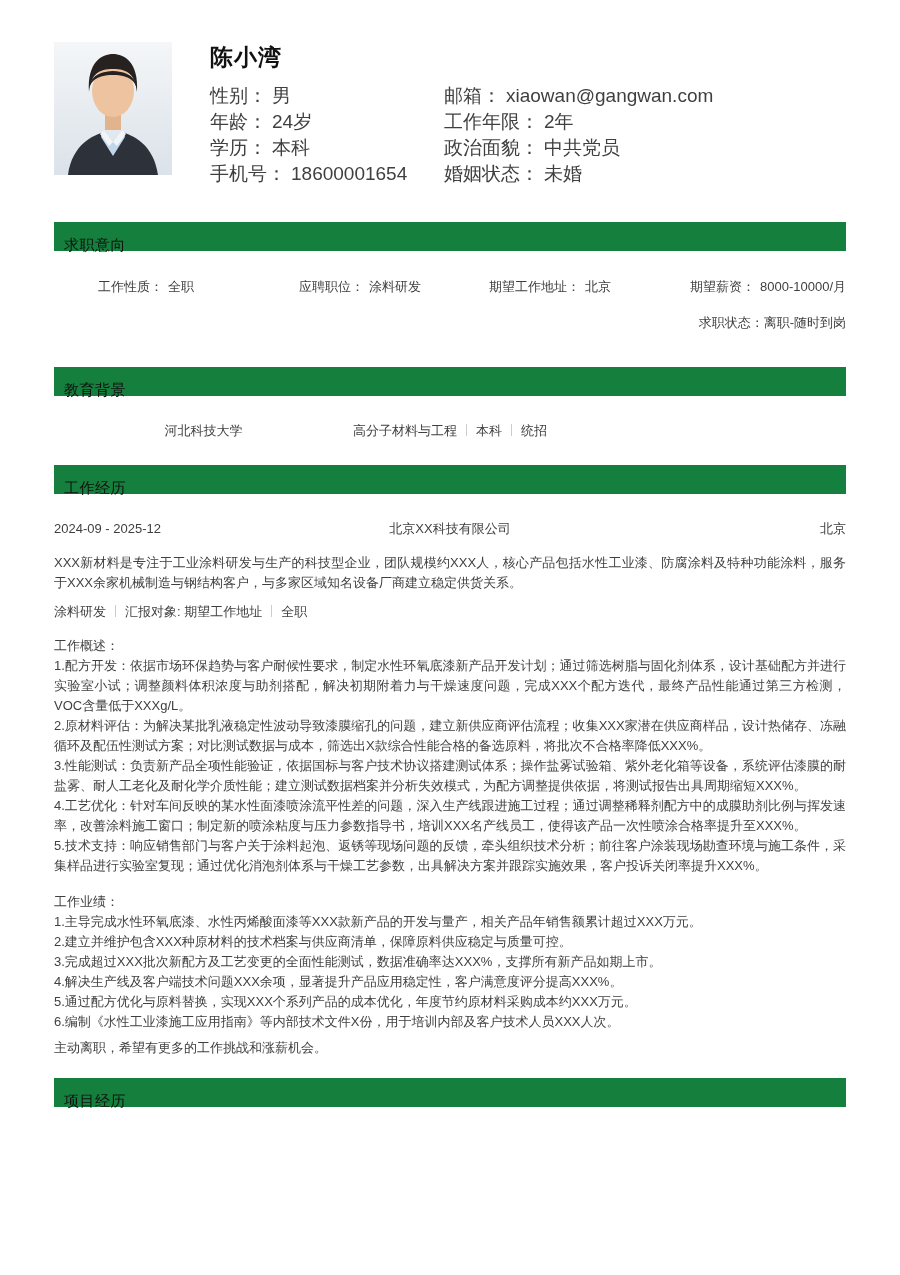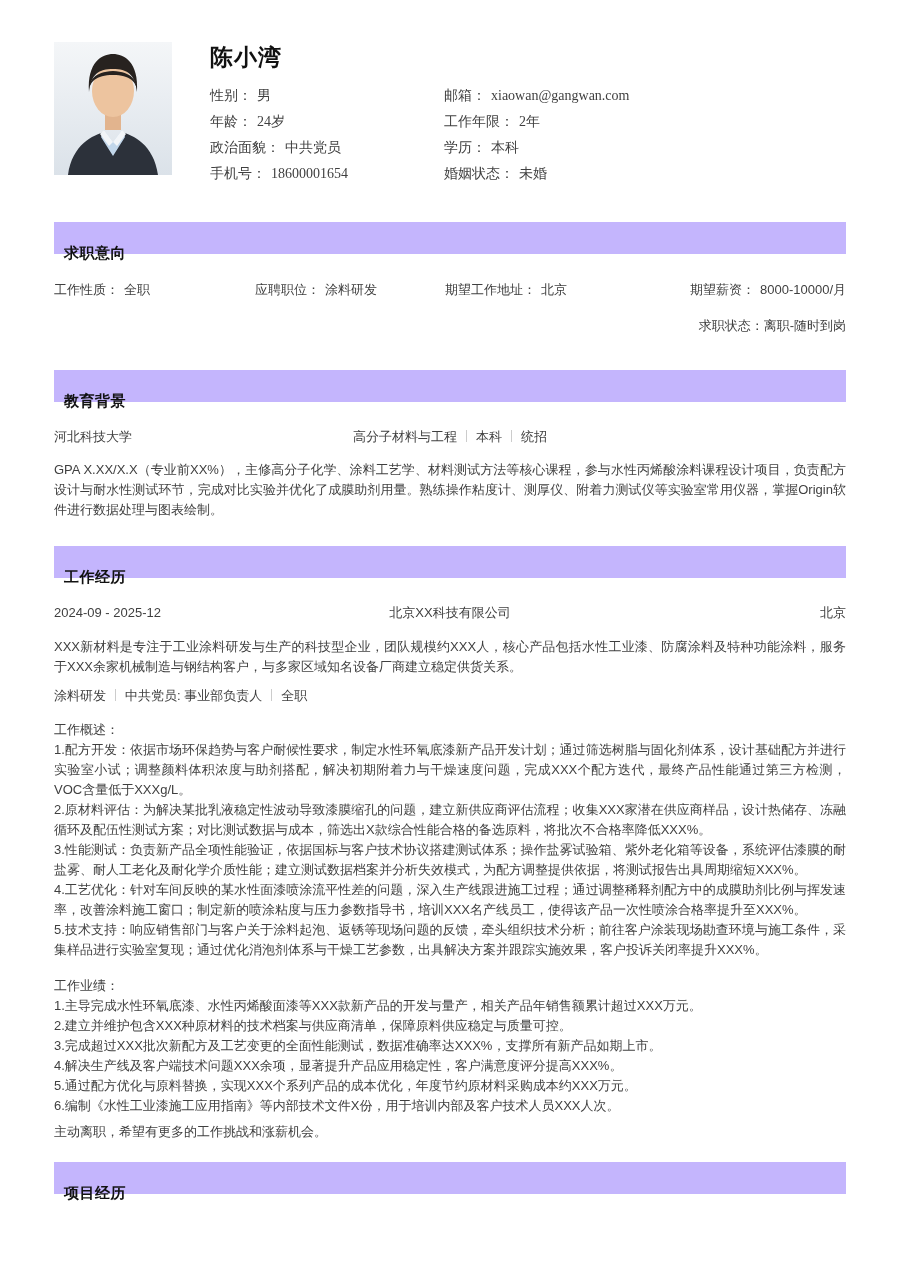--- a/index.html
+++ b/index.html
@@ -20,57 +20,57 @@
     margin-right: 38px; overflow: hidden; background: #e8edf2;
   }
   .photo svg { display: block; width: 118px; height: 133px; }
   .hright { flex: 1; min-width: 0; }
   .name {
     margin: 2px 0 13px 0;
     font-size: 23px; line-height: 26px; font-weight: bold;
     color: #111111; letter-spacing: 1px;
   }
   .info-grid { display: grid; grid-template-columns: 234px 1fr; }
-  .info-cell { height: 26px; line-height: 26px; font-size: 14px; white-space: nowrap; font-family: Liberation Serif, serif; }
+  .info-cell { height: 26px; line-height: 26px; font-size: 19px; white-space: nowrap; }
   .info-cell .lbl { color: #3f3f3f; margin-right: 5px; }
   .info-cell .val { color: #3f3f3f; }
 
   
   .sec-bar {
     height: 29px; line-height: 29px;
-    background: #c4b5fd; padding: 16px 10px;
-    font-size: 15px; font-weight: bold; color: #111111;
+    background: #15803d; padding: 8px 10px;
+    font-size: 15px; font-weight: normal; color: #111111;
     letter-spacing: 0.5px;
   }
   .sec-ji   { margin-top: 35px; }
   .sec-edu  { margin-top: 36px; }
   .sec-work { margin-top: 26px; }
   .sec-proj { margin-top: 20px; }
 
   
-  .t13 { font-size: 13px; line-height: 16px; }
+  .t13 { font-size: 13px; line-height: 16px; margin-left: 44px; }
   .para { margin: 0; font-size: 13px; line-height: 20px; text-align: justify; color: #3f3f3f; }
   .pipe {
     display: inline-block; width: 1px; height: 12px;
     background: #cccccc; margin: 0 9px; vertical-align: -1px;
   }
 
   
   .ji-row1 { margin-top: 28px; display: grid; grid-template-columns: 201px 190px 1fr auto; }
   .ji-row1 .cell4 { text-align: right; }
   .ji-row2 { margin-top: 20px; text-align: right; }
   .fld .lbl { margin-right: 5px; }
 
   
   .meta-row {
     display: grid; grid-template-columns: 1fr auto 1fr;
     font-size: 13px; line-height: 16px; align-items: baseline;
   }
   .meta-row .m-left  { text-align: left; white-space: nowrap; }
-  .meta-row .m-mid   { text-align: left; white-space: nowrap; }
+  .meta-row .m-mid   { text-align: center; white-space: nowrap; }
   .meta-row .m-right { text-align: right; white-space: nowrap; }
   .edu-meta  { margin-top: 27px; }
   .edu-desc  { margin-top: 15px; }
   .work-meta { margin-top: 27px; }
   .work-intro{ margin-top: 16px; }
   .work-pos  { margin-top: 11px; font-size: 13px; line-height: 16px; }
 
   .blk-overview { margin-top: 16px; }
   .blk-achv     { margin-top: 16px; }
   .resign       { margin-top: 6px; }
@@ -100,22 +100,22 @@
         <path d="M68,88 L59,100 L63,104 L72,92 Z" fill="#f2f5f8"></path>
       </svg>
     </div>
     <div class="hright">
       <h1 class="name">陈小湾</h1>
       <div class="info-grid">
         <div class="info-cell"><span class="lbl">性别：</span><span class="val">男</span></div>
         <div class="info-cell"><span class="lbl">邮箱：</span><span class="val">xiaowan@gangwan.com</span></div>
         <div class="info-cell"><span class="lbl">年龄：</span><span class="val">24岁</span></div>
         <div class="info-cell"><span class="lbl">工作年限：</span><span class="val">2年</span></div>
+        <div class="info-cell"><span class="lbl">学历：</span><span class="val">本科</span></div>
         <div class="info-cell"><span class="lbl">政治面貌：</span><span class="val">中共党员</span></div>
-        <div class="info-cell"><span class="lbl">学历：</span><span class="val">本科</span></div>
         <div class="info-cell"><span class="lbl">手机号：</span><span class="val">18600001654</span></div>
         <div class="info-cell"><span class="lbl">婚姻状态：</span><span class="val">未婚</span></div>
       </div>
     </div>
   </div>
 
   <div class="sec-bar sec-ji">求职意向</div>
   <div class="ji-row1 t13">
     <span class="fld"><span class="lbl">工作性质：</span><span>全职</span></span>
     <span class="fld"><span class="lbl">应聘职位：</span><span>涂料研发</span></span>
@@ -126,31 +126,30 @@
     <span class="lbl">求职状态：</span><span>离职-随时到岗</span>
   </div>
 
   <div class="sec-bar sec-edu">教育背景</div>
   <div class="meta-row edu-meta">
     <span class="m-mid">河北科技大学</span>
     <span class="m-right">
       <span>高分子材料与工程</span><span class="pipe"></span><span>本科</span><span class="pipe"></span><span>统招</span>
     </span>
   </div>
-  <p class="para edu-desc">GPA X.XX/X.X（专业前XX%），主修高分子化学、涂料工艺学、材料测试方法等核心课程，参与水性丙烯酸涂料课程设计项目，负责配方设计与耐水性测试环节，完成对比实验并优化了成膜助剂用量。熟练操作粘度计、测厚仪、附着力测试仪等实验室常用仪器，掌握Origin软件进行数据处理与图表绘制。</p>
 
   <div class="sec-bar sec-work">工作经历</div>
   <div class="meta-row work-meta">
     <span class="m-left">2024-09 - 2025-12</span>
     <span class="m-mid">北京XX科技有限公司</span>
     <span class="m-right">北京</span>
   </div>
   <p class="para work-intro">XXX新材料是专注于工业涂料研发与生产的科技型企业，团队规模约XXX人，核心产品包括水性工业漆、防腐涂料及特种功能涂料，服务于XXX余家机械制造与钢结构客户，与多家区域知名设备厂商建立稳定供货关系。</p>
   <div class="work-pos">
-    <span>涂料研发</span><span class="pipe"></span><span>中共党员: 事业部负责人</span><span class="pipe"></span><span>全职</span>
+    <span>涂料研发</span><span class="pipe"></span><span>汇报对象: 期望工作地址</span><span class="pipe"></span><span>全职</span>
   </div>
 
   <div class="blk-overview">
     <p class="para">工作概述：</p>
     <p class="para">1.配方开发：依据市场环保趋势与客户耐候性要求，制定水性环氧底漆新产品开发计划；通过筛选树脂与固化剂体系，设计基础配方并进行实验室小试；调整颜料体积浓度与助剂搭配，解决初期附着力与干燥速度问题，完成XXX个配方迭代，最终产品性能通过第三方检测，VOC含量低于XXXg/L。</p>
     <p class="para">2.原材料评估：为解决某批乳液稳定性波动导致漆膜缩孔的问题，建立新供应商评估流程；收集XXX家潜在供应商样品，设计热储存、冻融循环及配伍性测试方案；对比测试数据与成本，筛选出X款综合性能合格的备选原料，将批次不合格率降低XXX%。</p>
     <p class="para">3.性能测试：负责新产品全项性能验证，依据国标与客户技术协议搭建测试体系；操作盐雾试验箱、紫外老化箱等设备，系统评估漆膜的耐盐雾、耐人工老化及耐化学介质性能；建立测试数据档案并分析失效模式，为配方调整提供依据，将测试报告出具周期缩短XXX%。</p>
     <p class="para">4.工艺优化：针对车间反映的某水性面漆喷涂流平性差的问题，深入生产线跟进施工过程；通过调整稀释剂配方中的成膜助剂比例与挥发速率，改善涂料施工窗口；制定新的喷涂粘度与压力参数指导书，培训XXX名产线员工，使得该产品一次性喷涂合格率提升至XXX%。</p>
     <p class="para">5.技术支持：响应销售部门与客户关于涂料起泡、返锈等现场问题的反馈，牵头组织技术分析；前往客户涂装现场勘查环境与施工条件，采集样品进行实验室复现；通过优化消泡剂体系与干燥工艺参数，出具解决方案并跟踪实施效果，客户投诉关闭率提升XXX%。</p>
   </div>

